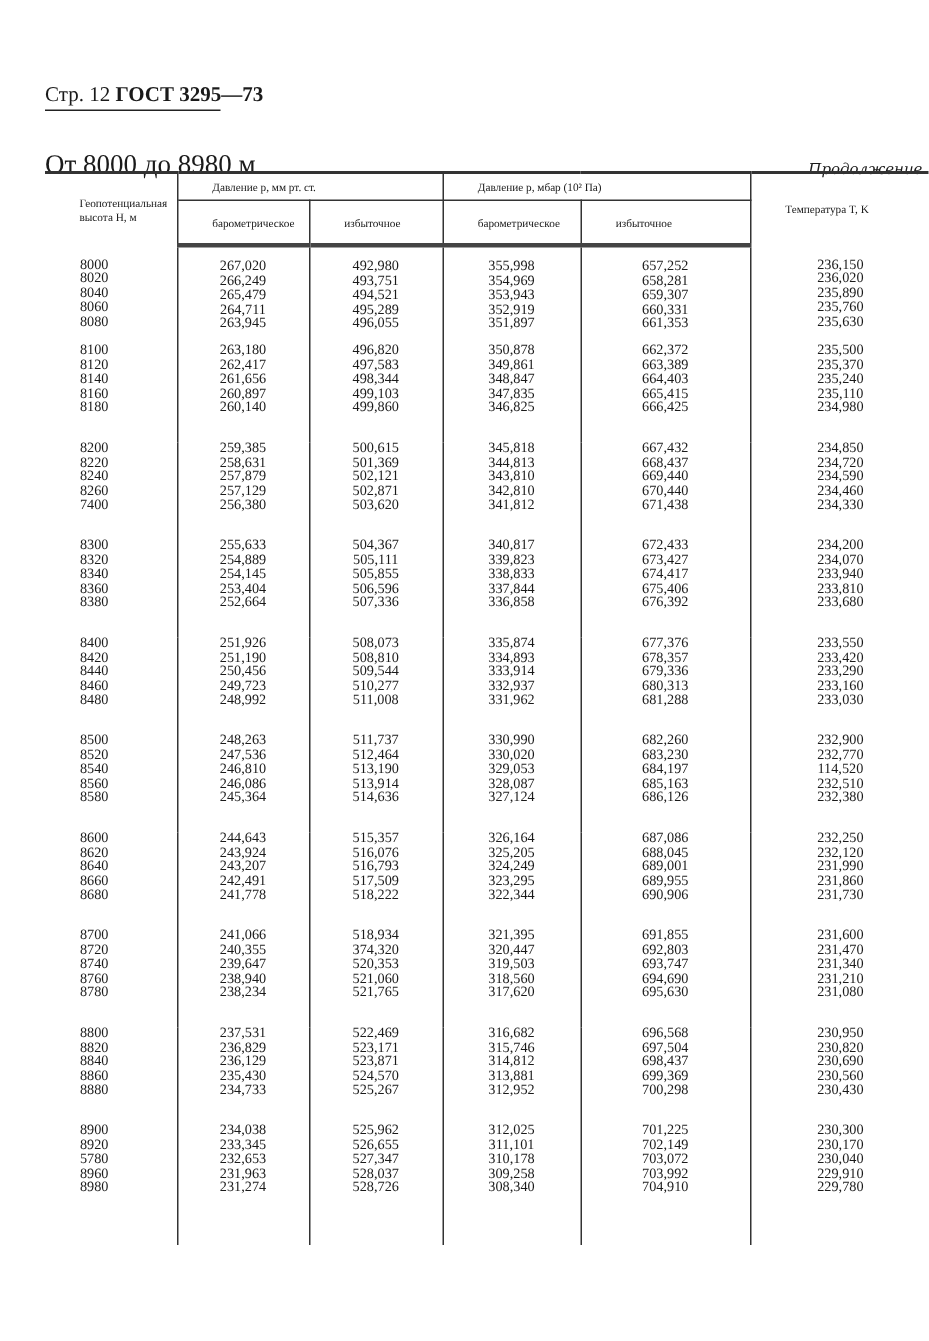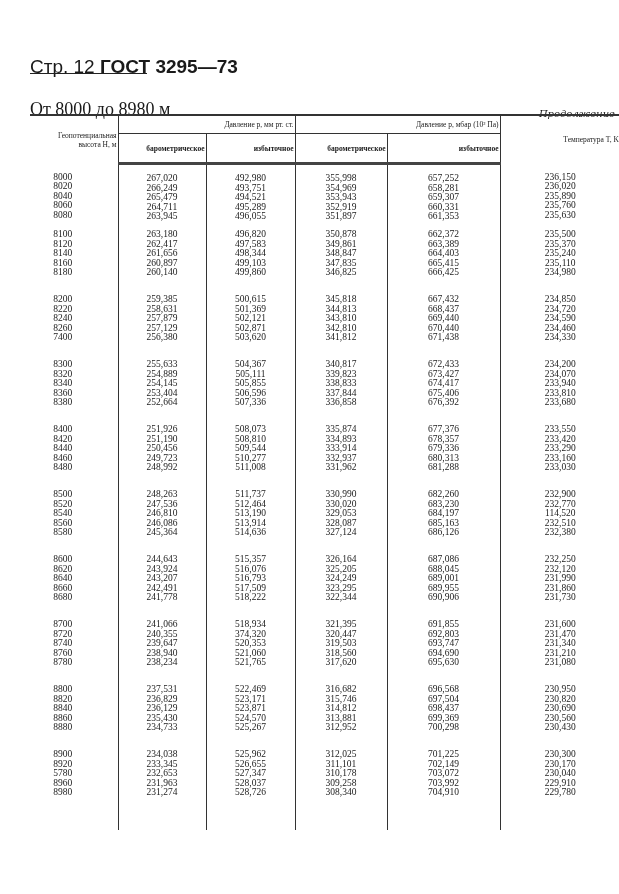--- a/index.html
+++ b/index.html
@@ -1,30 +1,30 @@
 <!DOCTYPE html>
 <html><head>
 <meta charset="utf-8">
 <style>
   html, body { margin:0; padding:0; background:#fff; }
   body { width:619px; height:894px; position:relative; overflow:hidden;
          font-family:"DejaVu Serif", serif; color:#1a1a1a; }
-  .page-header { position:absolute; left:30px; top:56px; font-family:Liberation Sans, sans-serif;
-                 font-size:19px; white-space:nowrap; }
+  .page-header { position:absolute; left:30px; top:56px; font-family:Liberation Serif, serif;
+                 font-size:14px; white-space:nowrap; }
   .page-header .gost { font-weight:bold; }
   .page-header-rule { position:absolute; left:30px; top:73px; width:117px; border-top:1.5px solid #222; }
   .continuation { position:absolute; right:4px; top:84px; font-style:italic; font-size:10px;margin-top:24px; }
   .range-title { position:absolute; left:30px; top:99px; font-size:18px; font-family:"Liberation Serif", serif; }
   table.data { position:absolute; left:30px; top:114px; width:590px; border-collapse:collapse;
                table-layout:fixed; font-size:9.5px; font-family:"Liberation Serif", serif; }
-  table.data th { font-weight:normal; font-size:7.5px; line-height:9px; text-align:right;
+  table.data th { font-weight:normal; font-size:7.5px; line-height:9px; text-align:left;
                   border-left:1px solid #333; border-right:1px solid #333;padding-left:23px; }
   table.data thead tr.r1 th { border-top:2px solid #333; height:15px; }
   table.data thead tr.r1 th.sub { border-bottom:1px solid #333; }
-  table.data thead tr.r2 th { height:26px; border-bottom:3px solid #444;font-weight:bold; }
+  table.data thead tr.r2 th { height:26px; border-bottom:3px solid #444; }
   table.data th:first-child, table.data td:first-child { border-left:none; }
   table.data th:last-child, table.data td:last-child { border-right:none;margin-left:20px; }
   table.data td { border-left:1px solid #333; border-right:1px solid #333; text-align:center;
                   vertical-align:top; line-height:9.6px; padding:0; }
   .group td { padding-top:0; height:65px; }
   .group.first td { padding-top:9px; height:56px; }
   .group.last td { height:80px; }
   .v { display:block; white-space:nowrap; }
   .col-h .v { padding-right:22px;text-align:center; }
 </style>

